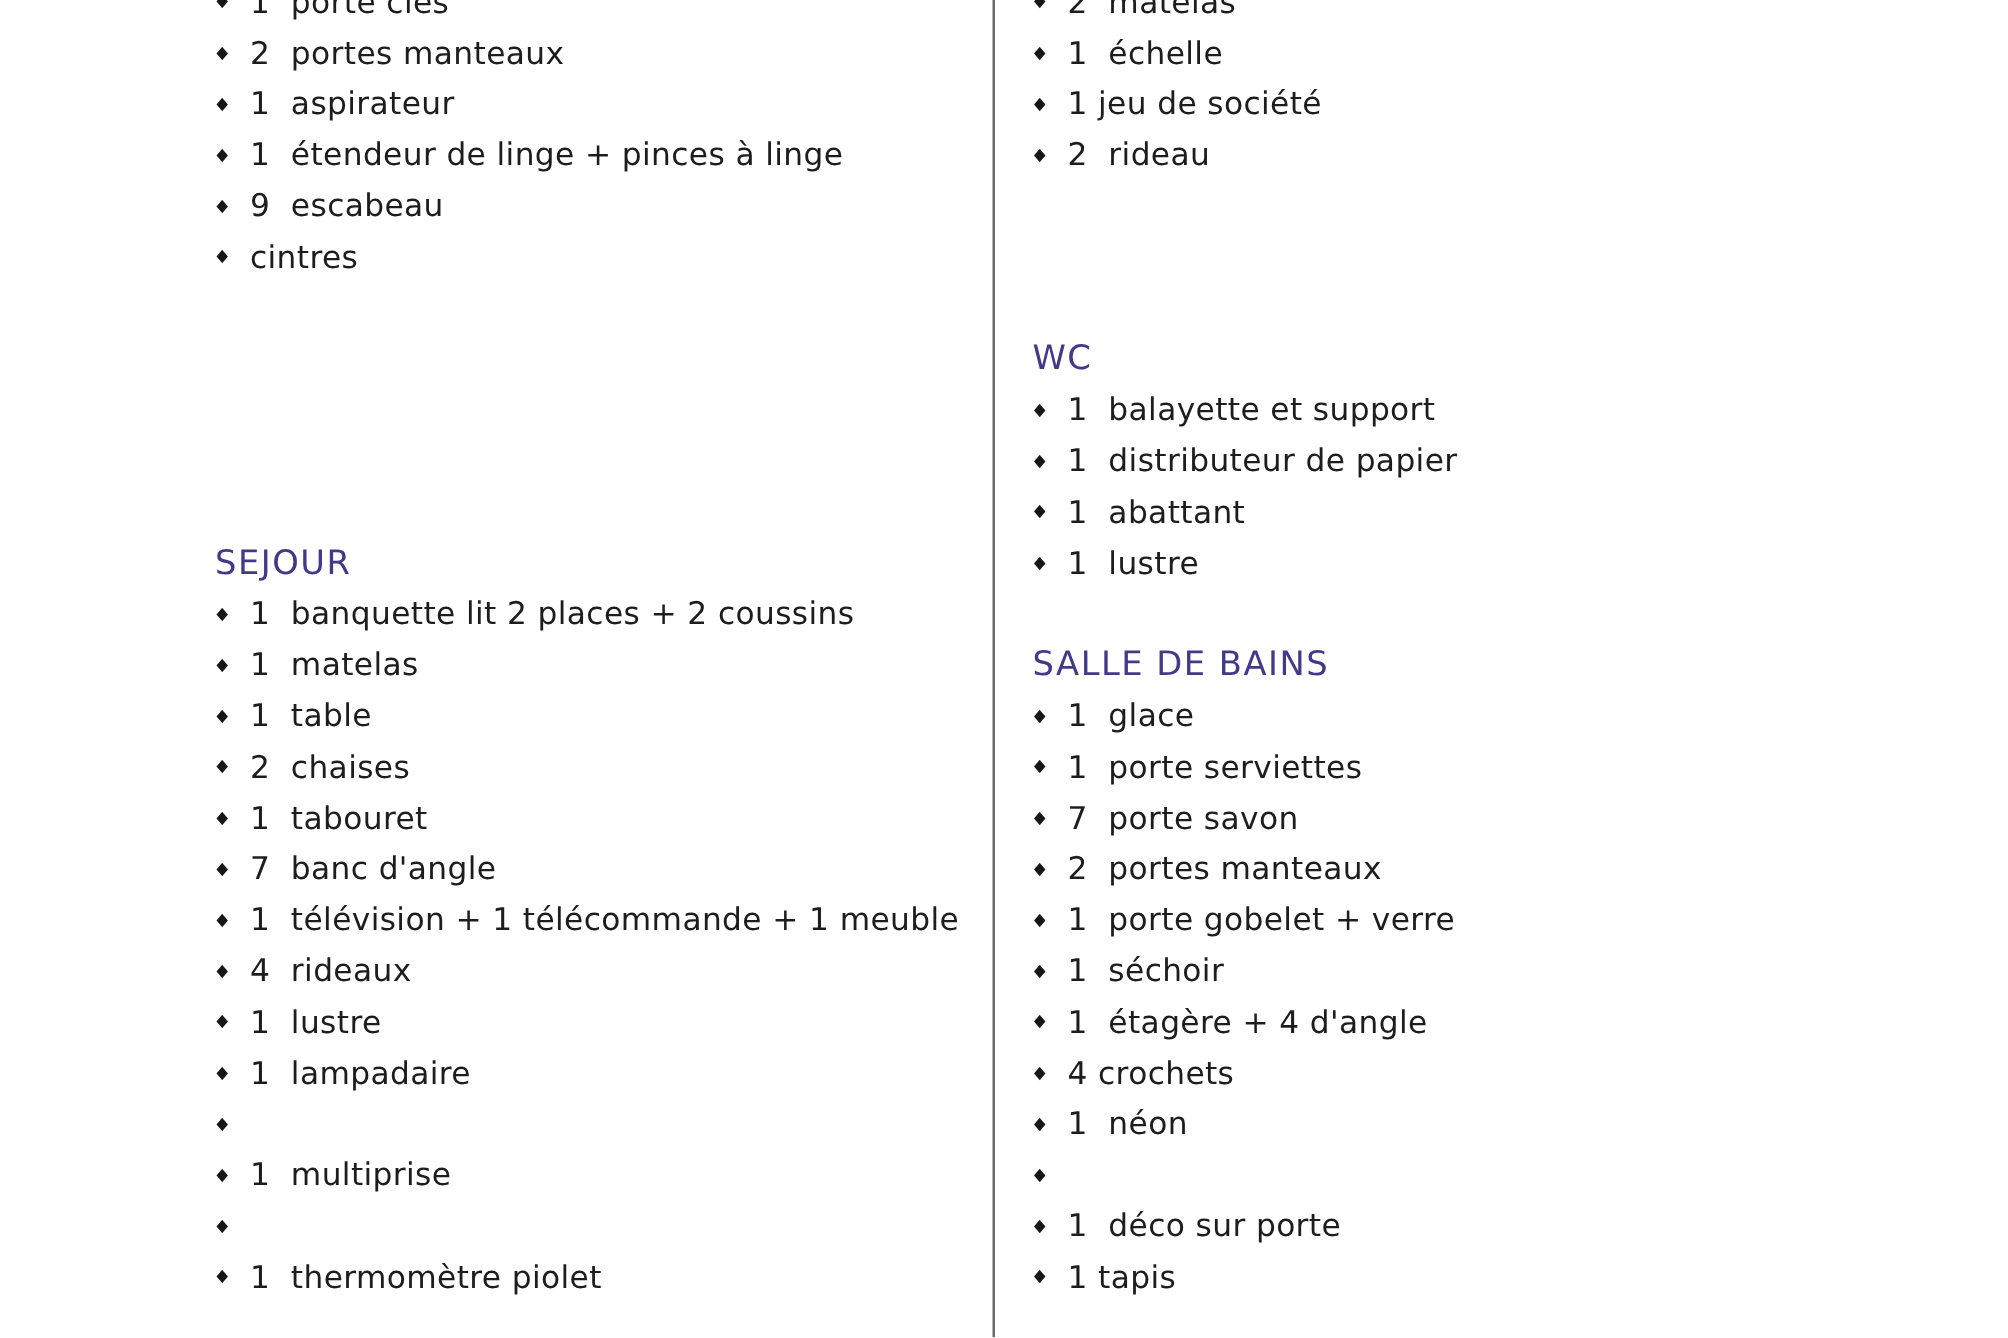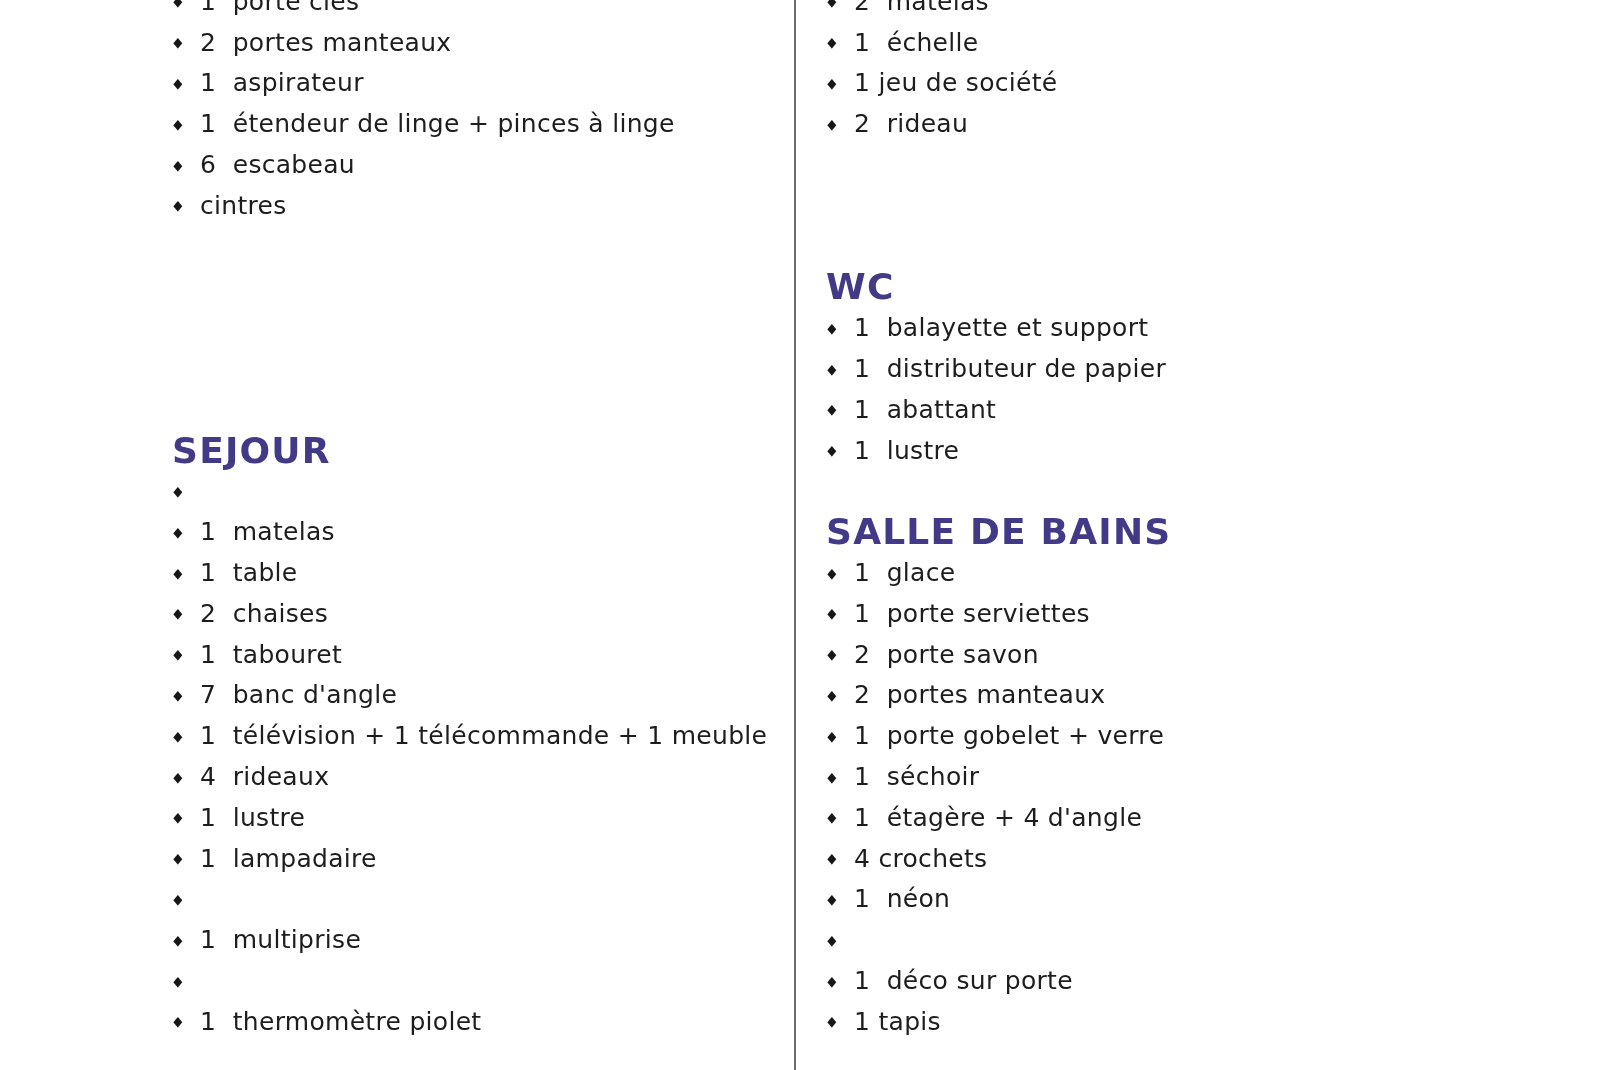--- a/index.html
+++ b/index.html
@@ -34,22 +34,22 @@
     margin-right: 13px;
     flex: 0 0 auto;
     transform: scaleX(0.85);
   }
   .item-text {
     font-size: 25px;
     color: #1d1d1d;
     letter-spacing: 0.3px;
   }
   .heading-text {
-    font-size: 36px;
-    font-weight: bold;
+    font-size: 27px;
+    font-weight: normal;
     color: #423a87;
     letter-spacing: 1.2px;
   }
   #column-divider {
     position: absolute;
     left: 794px;
     top: 0;
     width: 2px;
     height: 1070px;
     background: #6a6a6a;
@@ -57,29 +57,29 @@
 </style>
 </head>
 <body>
 
 <div id="document-page">
   <div id="col-left" class="column">
       <div class="row item"><span class="bullet">◆</span><span class="item-text">1  porte clés</span></div>
       <div class="row item"><span class="bullet">◆</span><span class="item-text">2  portes manteaux</span></div>
       <div class="row item"><span class="bullet">◆</span><span class="item-text">1  aspirateur</span></div>
       <div class="row item"><span class="bullet">◆</span><span class="item-text">1  étendeur de linge + pinces à linge</span></div>
-      <div class="row item"><span class="bullet">◆</span><span class="item-text">6  escabeau</span></div>
+      <div class="row item"><span class="bullet">◆</span><span class="item-text">9  escabeau</span></div>
       <div class="row item"><span class="bullet">◆</span><span class="item-text">cintres</span></div>
       <div class="row blank"></div>
       <div class="row blank"></div>
       <div class="row blank"></div>
       <div class="row blank"></div>
       <div class="row blank"></div>
       <div class="row heading"><span class="heading-text">SEJOUR</span></div>
-      <div class="row item"><span class="bullet">◆</span></div>
+      <div class="row item"><span class="bullet">◆</span><span class="item-text">1  banquette lit 2 places + 2 coussins</span></div>
       <div class="row item"><span class="bullet">◆</span><span class="item-text">1  matelas</span></div>
       <div class="row item"><span class="bullet">◆</span><span class="item-text">1  table</span></div>
       <div class="row item"><span class="bullet">◆</span><span class="item-text">2  chaises</span></div>
       <div class="row item"><span class="bullet">◆</span><span class="item-text">1  tabouret</span></div>
       <div class="row item"><span class="bullet">◆</span><span class="item-text">7  banc d'angle</span></div>
       <div class="row item"><span class="bullet">◆</span><span class="item-text">1  télévision + 1 télécommande + 1 meuble</span></div>
       <div class="row item"><span class="bullet">◆</span><span class="item-text">4  rideaux</span></div>
       <div class="row item"><span class="bullet">◆</span><span class="item-text">1  lustre</span></div>
       <div class="row item"><span class="bullet">◆</span><span class="item-text">1  lampadaire</span></div>
       <div class="row item"><span class="bullet">◆</span></div>
@@ -98,21 +98,21 @@
       <div class="row blank"></div>
       <div class="row heading"><span class="heading-text">WC</span></div>
       <div class="row item"><span class="bullet">◆</span><span class="item-text">1  balayette et support</span></div>
       <div class="row item"><span class="bullet">◆</span><span class="item-text">1  distributeur de papier</span></div>
       <div class="row item"><span class="bullet">◆</span><span class="item-text">1  abattant</span></div>
       <div class="row item"><span class="bullet">◆</span><span class="item-text">1  lustre</span></div>
       <div class="row blank"></div>
       <div class="row heading"><span class="heading-text">SALLE DE BAINS</span></div>
       <div class="row item"><span class="bullet">◆</span><span class="item-text">1  glace</span></div>
       <div class="row item"><span class="bullet">◆</span><span class="item-text">1  porte serviettes</span></div>
-      <div class="row item"><span class="bullet">◆</span><span class="item-text">2  porte savon</span></div>
+      <div class="row item"><span class="bullet">◆</span><span class="item-text">7  porte savon</span></div>
       <div class="row item"><span class="bullet">◆</span><span class="item-text">2  portes manteaux</span></div>
       <div class="row item"><span class="bullet">◆</span><span class="item-text">1  porte gobelet + verre</span></div>
       <div class="row item"><span class="bullet">◆</span><span class="item-text">1  séchoir</span></div>
       <div class="row item"><span class="bullet">◆</span><span class="item-text">1  étagère + 4 d'angle</span></div>
       <div class="row item"><span class="bullet">◆</span><span class="item-text">4 crochets</span></div>
       <div class="row item"><span class="bullet">◆</span><span class="item-text">1  néon</span></div>
       <div class="row item"><span class="bullet">◆</span></div>
       <div class="row item"><span class="bullet">◆</span><span class="item-text">1  déco sur porte</span></div>
       <div class="row item"><span class="bullet">◆</span><span class="item-text">1 tapis</span></div>
     </div>

